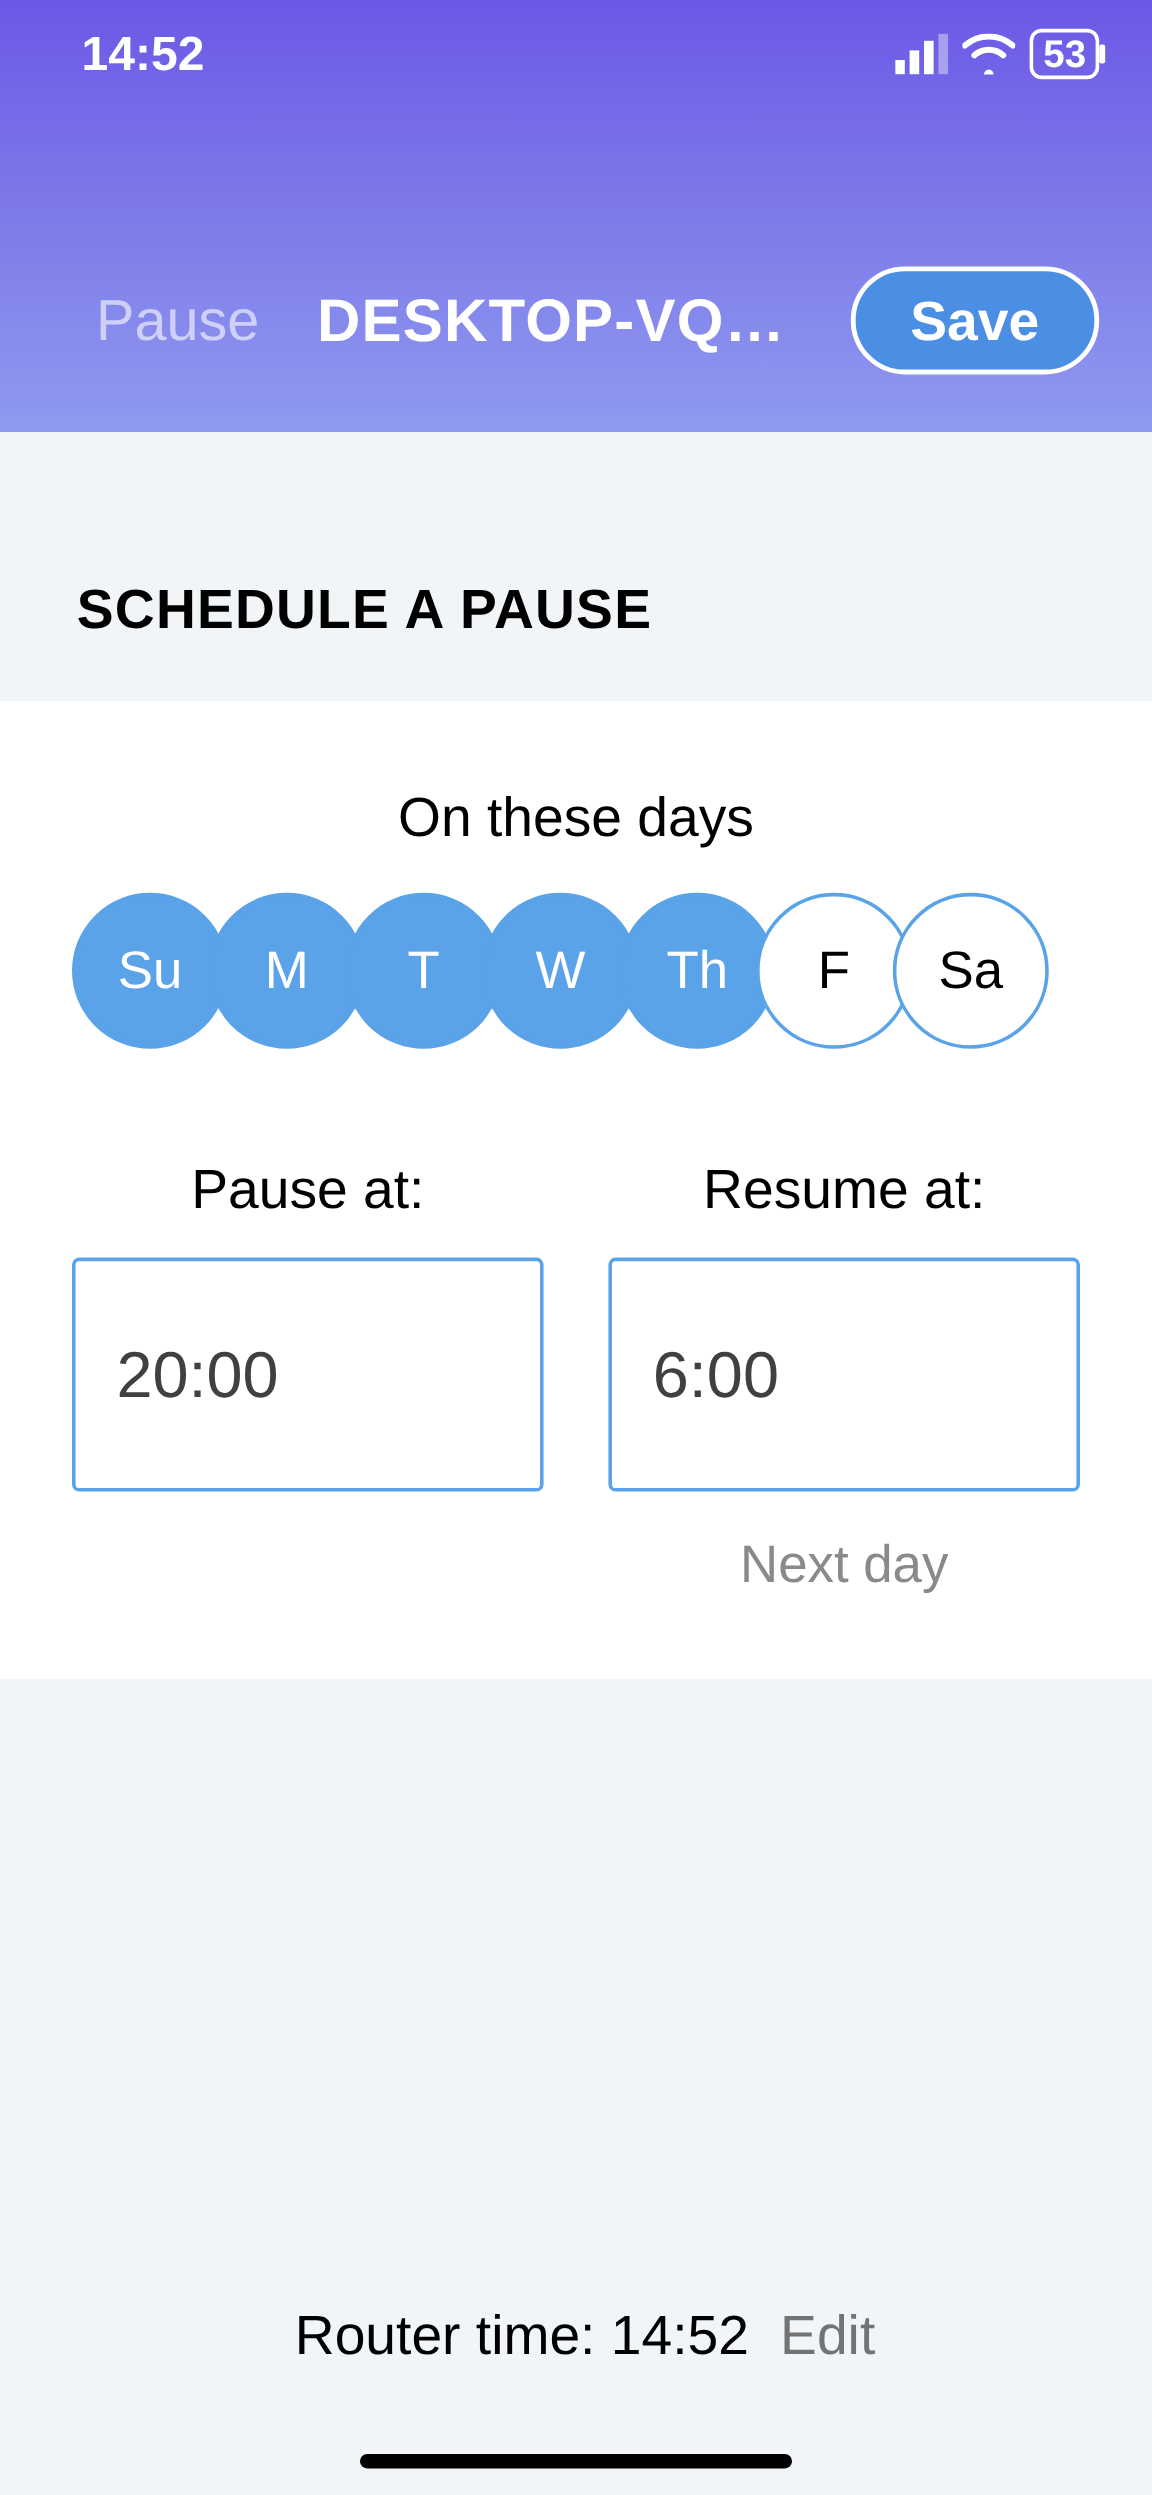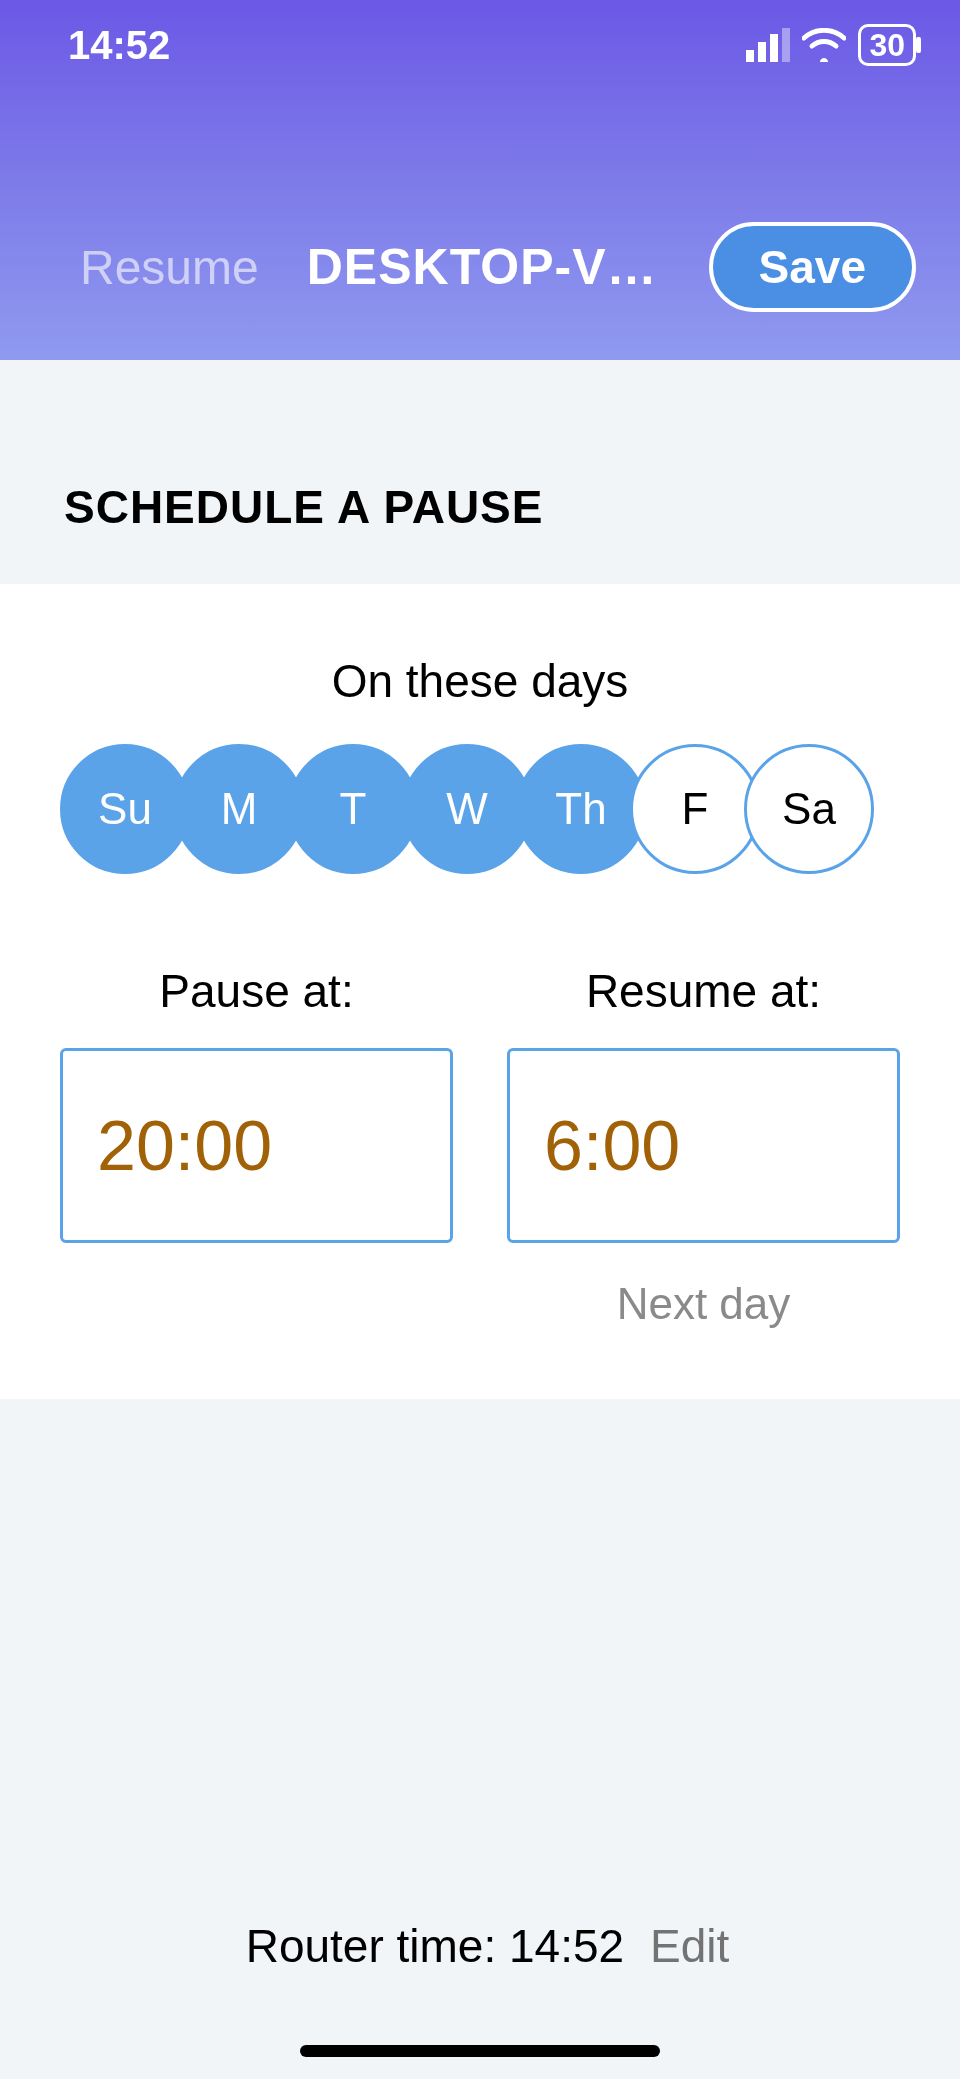--- a/index.html
+++ b/index.html
@@ -69,21 +69,21 @@
   .day-off { background:#fff; color:#000; border:3px solid #5aa3e8; }
 
   .time-grid {
     display:grid; grid-template-columns: 1fr 1fr; gap:54px; margin-top:90px;
   }
   .time-col { display:flex; flex-direction:column; }
   .time-label { font-size:46px; color:#000; margin-bottom:30px; }
   .time-box {
     border:3px solid #5aa3e8; border-radius:6px; height:195px;
     display:flex; align-items:center; padding-left:34px;
-    font-size:70px; font-weight:500; color:#a16207; cursor:pointer; background:#fff;
+    font-size:54px; font-weight:500; color:#404040; cursor:pointer; background:#fff;
   }
   .time-note { font-size:44px; color:#8a8a8a; margin-top:36px; }
 
   
   .footer {
     position:absolute; left:15px; right:0; bottom:0; height:170px;
     display:flex; align-items:flex-start; justify-content:center; gap:26px;
     font-size:46px; padding-top:10px;
   }
   .router-time { color:#000; }
@@ -106,26 +106,26 @@
           <rect x="0" y="22" width="8" height="12" fill="#fff"></rect>
           <rect x="12" y="14" width="8" height="20" fill="#fff"></rect>
           <rect x="24" y="6" width="8" height="28" fill="#fff"></rect>
           <rect x="36" y="0" width="8" height="34" fill="rgba(255,255,255,0.4)"></rect>
         </svg>
         <svg width="44" height="34" viewBox="0 0 44 34">
           <path d="M22 30 a4 4 0 1 0 0.001 0 Z" fill="#fff"></path>
           <path d="M10 18 a18 18 0 0 1 24 0" stroke="#fff" stroke-width="5" fill="none" stroke-linecap="round"></path>
           <path d="M2 10 a30 30 0 0 1 40 0" stroke="#fff" stroke-width="5" fill="none" stroke-linecap="round"></path>
         </svg>
-        <span class="battery-box">30</span>
+        <span class="battery-box">53</span>
       </div>
     </div>
 
     <div class="nav-row">
-      <button class="cancel-btn">Resume</button>
+      <button class="cancel-btn">Pause</button>
       <div class="page-title">DESKTOP-VQ…</div>
       <button class="save-btn">Save</button>
     </div>
   </div>
 
   <div class="section-heading">SCHEDULE A PAUSE</div>
 
   <div class="card">
     <div class="card-label">On these days</div>
     <div class="days-row">

